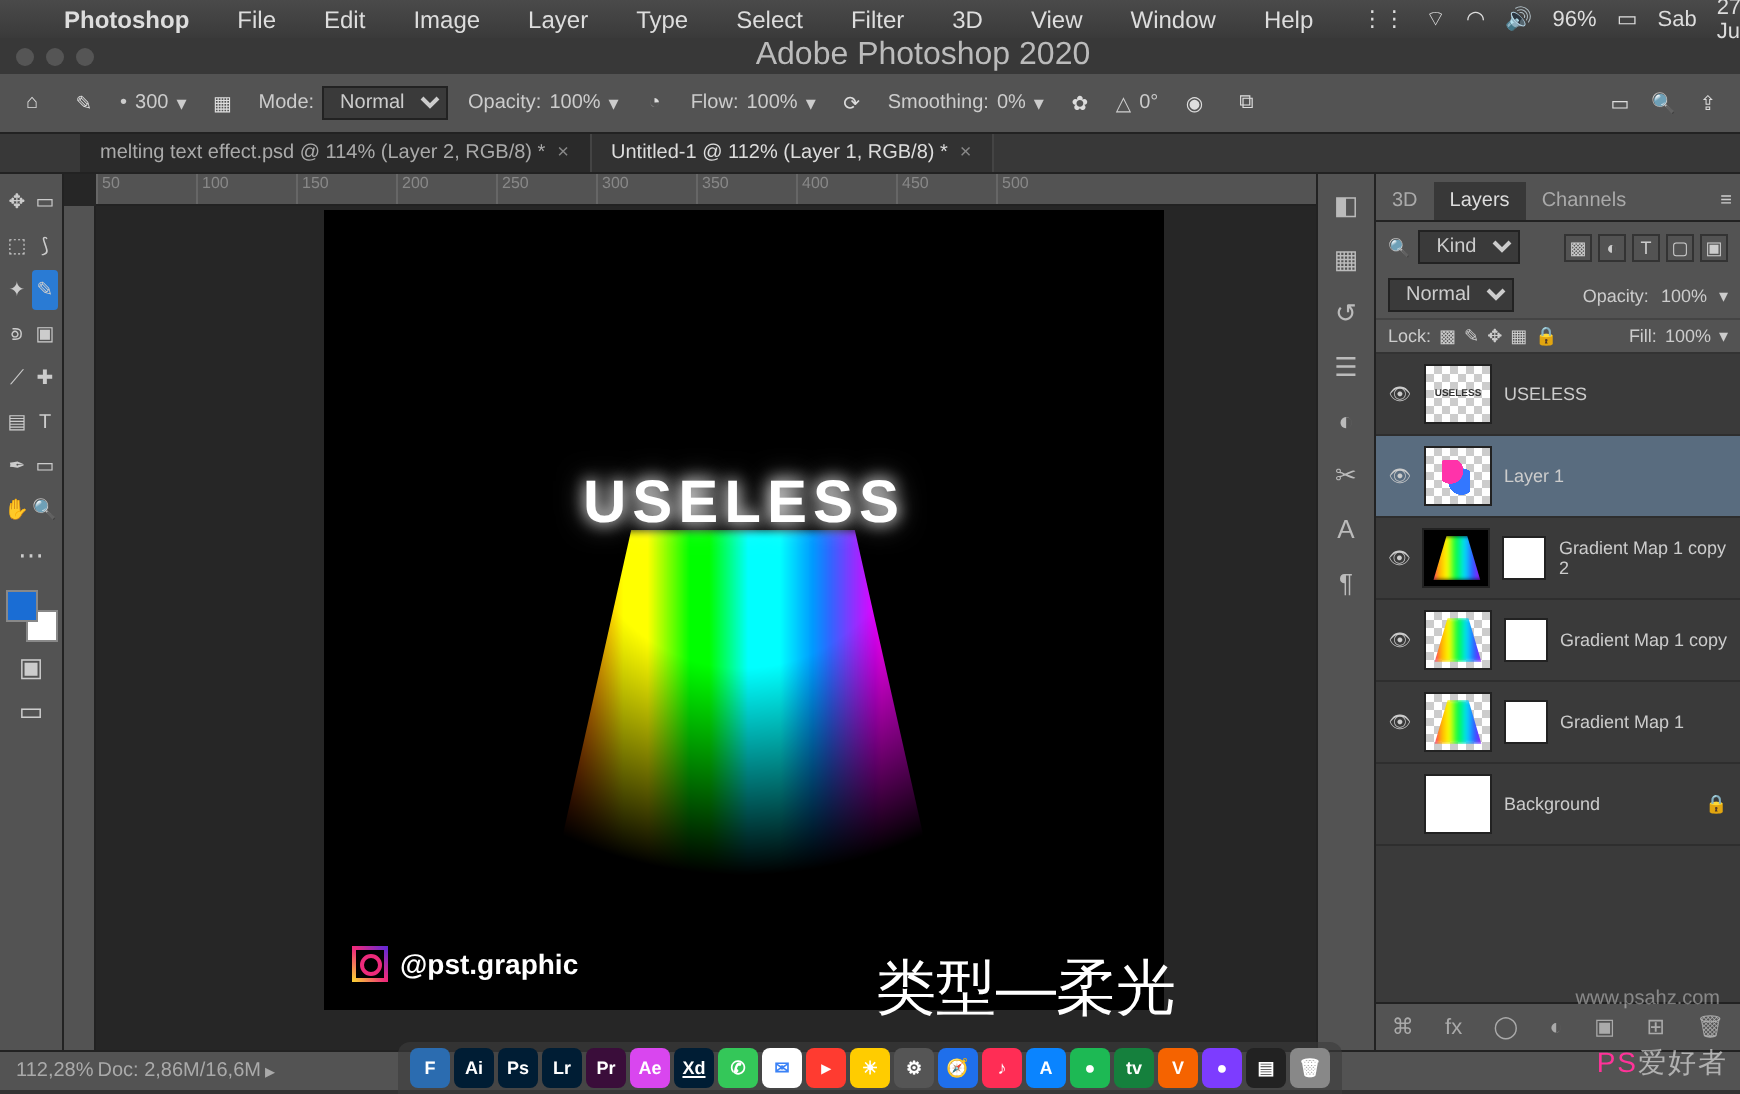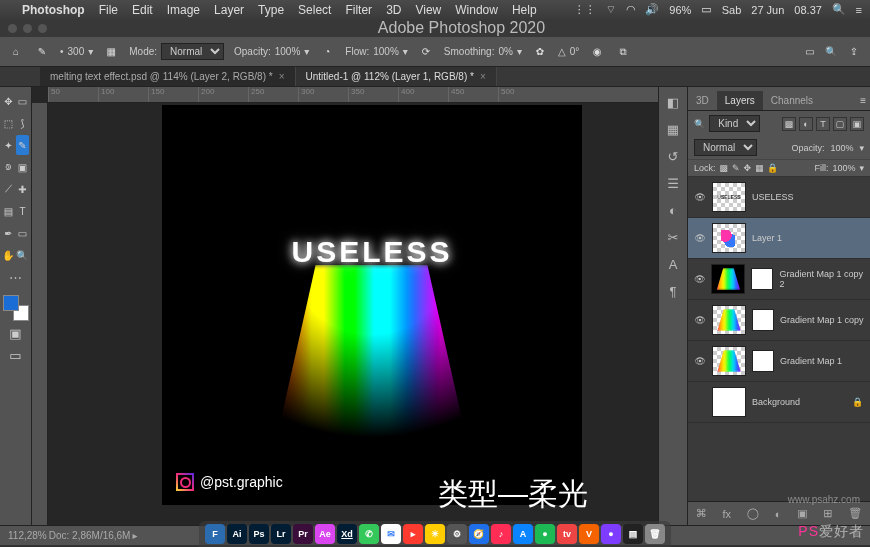--- a/index.html
+++ b/index.html
@@ -1,17 +1,17 @@
 <!DOCTYPE html>
 <html><head>
 <meta charset="utf-8">
 <style>
 *{margin:0;padding:0;box-sizing:border-box;font-family:-apple-system,Helvetica,Arial,sans-serif;user-select:none}
 body{width:870px;height:547px;background:#323232;overflow:hidden;position:relative;font-size:11px;color:#ccc}
-.menubar{height:19px;background:linear-gradient(#4a4a4a,#3a3a3a);display:flex;align-items:center;padding:0 8px;gap:14px;font-size:12px;color:#ddd}
+.menubar{height:19px;background:linear-gradient(#4a4a4a,#3a3a3a);display:flex;align-items:center;padding:0 8px;gap:24px;font-size:12px;color:#ddd}
 .menubar .apple{font-size:13px}
 .menubar .right{margin-left:auto;display:flex;gap:10px;align-items:center;font-size:11px}
 .titlebar{height:18px;background:#383838;display:flex;align-items:center;padding-left:8px;gap:6px}
 .tl-dot{width:9px;height:9px;border-radius:50%;background:#555}
 .titlebar .title{flex:1;text-align:center;font-size:16px;color:#bbb}
 .optbar{height:30px;background:#535353;border-bottom:1px solid #222;display:flex;align-items:center;padding:0 8px;gap:10px;font-size:10px;color:#ccc}
 .optbar .ico{width:16px;height:16px;display:flex;align-items:center;justify-content:center;color:#ddd}
 .optbar select,.panels select{background:#3a3a3a;border:1px solid #222;color:#ccc;font-size:10px;padding:1px 4px}
 .optbar .grp{display:flex;align-items:center;gap:4px}
 .tabs{height:20px;background:#383838;display:flex;align-items:end;padding-left:40px;gap:0;font-size:10px;border-bottom:1px solid #222}
@@ -32,21 +32,21 @@
 .ruler-h span{width:50px;border-left:1px solid #666;padding-left:2px}
 .ruler-v{position:absolute;top:16px;left:0;width:16px;bottom:0;background:#535353;border-right:1px solid #222}
 .canvas{position:absolute;left:130px;top:18px;width:420px;height:400px;background:#000}
 .useless-text{position:absolute;top:130px;width:100%;text-align:center;font-weight:900;font-size:30px;letter-spacing:3px;color:#fff;text-shadow:0 0 8px #fff,0 0 14px rgba(255,255,255,.6)}
 .rainbow{position:absolute;top:160px;left:102px;width:215px;height:230px;background:
  linear-gradient(90deg,#ff00aa 0%,#ff6a00 12%,#ffee00 25%,#2aff2a 40%,#00e0ff 55%,#3a5aff 70%,#b300ff 85%,#ff00aa 100%);
  -webkit-mask:radial-gradient(120% 100% at 50% 0%,#000 0%,#000 30%,transparent 75%);
  mask:radial-gradient(120% 100% at 50% 0%,#000 0%,#000 30%,transparent 75%);
  clip-path:polygon(24% 0,76% 0,100% 100%,0 100%);
  filter:blur(2px) saturate(1.6) brightness(1.2)}
-.ig{position:absolute;left:14px;bottom:14px;display:flex;align-items:center;gap:6px;color:#fff;font-size:14px;font-weight:400}
+.ig{position:absolute;left:14px;bottom:14px;display:flex;align-items:center;gap:6px;color:#fff;font-size:14px;font-weight:700}
 .ig-ico{width:18px;height:18px;border:2px solid;border-image:linear-gradient(45deg,#f9ce34,#ee2a7b,#6228d7) 1;border-radius:5px;position:relative}
 .ig-ico:after{content:"";position:absolute;width:7px;height:7px;border:2px solid #ee2a7b;border-radius:50%;left:2px;top:2px}
 .overlay-text{position:absolute;right:70px;bottom:10px;font-size:30px;color:#fff;font-weight:300}
 .mini{width:30px;background:#535353;border-left:1px solid #222;border-right:1px solid #222;display:flex;flex-direction:column;align-items:center;padding-top:8px;gap:12px;color:#bbb;font-size:13px}
 .panels{width:182px;background:#535353;display:flex;flex-direction:column}
 .ptabs{height:24px;display:flex;align-items:end;border-bottom:1px solid #222;font-size:10px}
 .ptab{padding:4px 8px;color:#aaa;cursor:pointer}
 .ptab.active{background:#383838;color:#ddd}
 .filter-row{display:flex;align-items:center;gap:4px;padding:4px 6px;font-size:9px}
 .filter-row .icons{display:flex;gap:3px;margin-left:auto}
@@ -327,21 +327,21 @@
     <div class="dock-ico" style="background: rgb(0, 29, 52); text-decoration: underline;">Xd</div>
     <div class="dock-ico" style="background: rgb(52, 199, 89);">✆</div>
     <div class="dock-ico" style="background: rgb(255, 255, 255); color: rgb(59, 130, 246);">✉</div>
     <div class="dock-ico" style="background: rgb(255, 59, 48);">▸</div>
     <div class="dock-ico" style="background: rgb(255, 204, 0);">☀</div>
     <div class="dock-ico" style="background: rgb(85, 85, 85);">⚙</div>
     <div class="dock-ico" style="background: rgb(31, 111, 235);">🧭</div>
     <div class="dock-ico" style="background: rgb(255, 45, 85);">♪</div>
     <div class="dock-ico" style="background: rgb(10, 132, 255);">A</div>
     <div class="dock-ico" style="background: rgb(29, 185, 84);">●</div>
-    <div class="dock-ico" style="background: #ef4444;">tv</div>
+    <div class="dock-ico" style="background: #15803d;">tv</div>
     <div class="dock-ico" style="background: rgb(245, 99, 0);">V</div>
     <div class="dock-ico" style="background: rgb(125, 60, 255);">●</div>
     <div class="dock-ico" style="background: rgb(34, 34, 34);">▤</div>
     <div class="dock-ico" style="background: rgb(136, 136, 136);">🗑</div>
   </div>
 
 <div class="wmtext">www.psahz.com</div>
 <div class="watermark"><b>PS</b><span>爱好者</span></div>
 
 </body></html>

